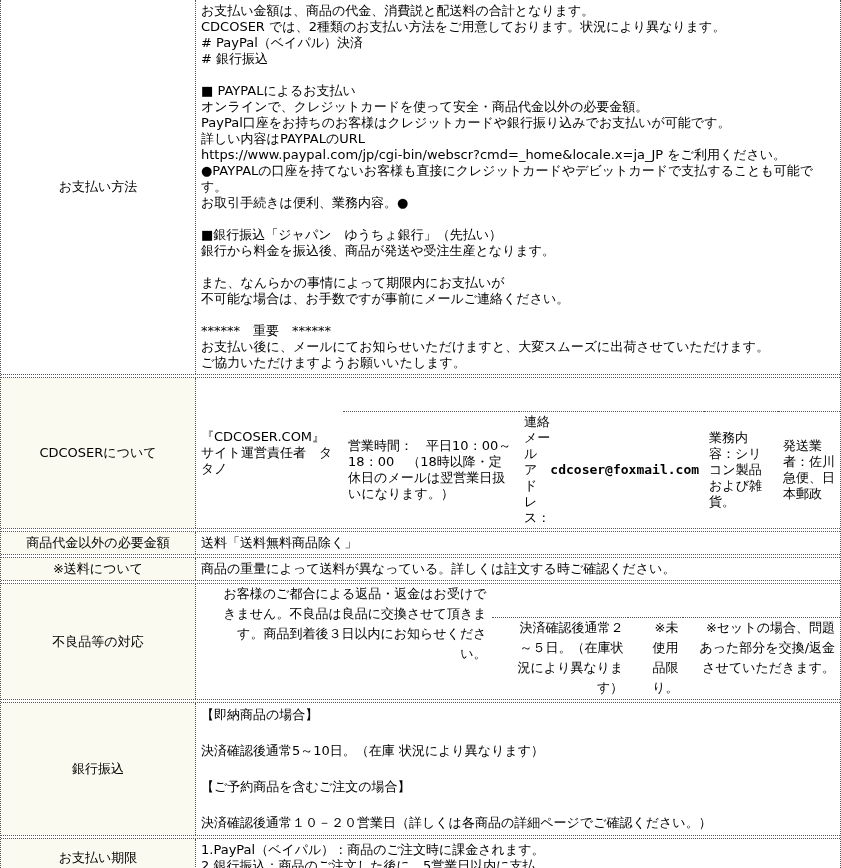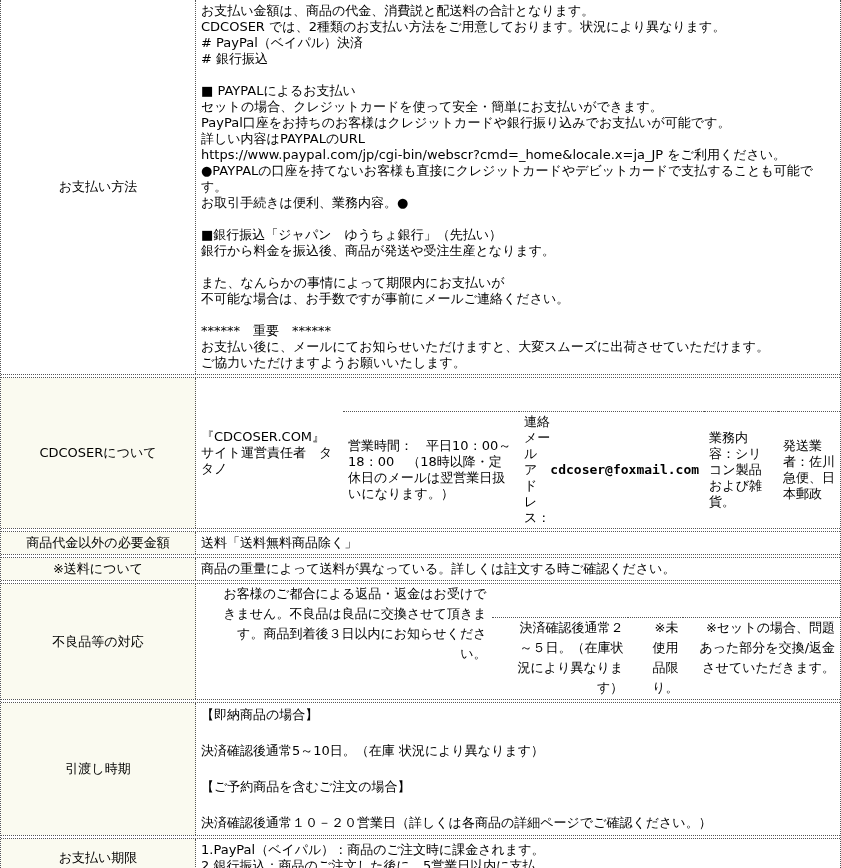--- a/index.html
+++ b/index.html
@@ -40,21 +40,21 @@
 
   <div class="sec">
     <div class="hcell white">お支払い方法</div>
     <div class="ccell block">
       <div class="line">お支払い金額は、商品の代金、消費説と配送料の合計となります。</div>
       <div class="line">CDCOSER では、2種類のお支払い方法をご用意しております。状況により異なります。</div>
       <div class="line"># PayPal（ベイパル）決済</div>
       <div class="line"># 銀行振込</div>
       <div class="line"></div>
       <div class="line">■ PAYPALによるお支払い</div>
-      <div class="line">セットの場合、クレジットカードを使って安全・簡単にお支払いができます。</div>
+      <div class="line">オンラインで、クレジットカードを使って安全・商品代金以外の必要金額。</div>
       <div class="line">PayPal口座をお持ちのお客様はクレジットカードや銀行振り込みでお支払いが可能です。</div>
       <div class="line">詳しい内容はPAYPALのURL</div>
       <div class="line">https://www.paypal.com/jp/cgi-bin/webscr?cmd=_home&amp;locale.x=ja_JP をご利用ください。</div>
       <div class="line">●PAYPALの口座を持てないお客様も直接にクレジットカードやデビットカードで支払することも可能です。</div>
       <div class="line">お取引手続きは便利、業務内容。●</div>
       <div class="line"></div>
       <div class="line">■銀行振込「ジャパン　ゆうちょ銀行」（先払い）</div>
       <div class="line">銀行から料金を振込後、商品が発送や受注生産となります。</div>
       <div class="line"></div>
       <div class="line">また、なんらかの事情によって期限内にお支払いが</div>
@@ -98,21 +98,21 @@
     <div class="hcell">不良品等の対応</div>
     <div class="ccell rows rows-tight">
       <div class="subrow">お客様のご都合による返品・返金はお受けできません。不良品は良品に交換させて頂きます。商品到着後３日以内にお知らせください。</div>
       <div class="subrow">決済確認後通常２～５日。（在庫状況により異なります）</div>
       <div class="subrow">※未使用品限り。</div>
       <div class="subrow">※セットの場合、問題あった部分を交換/返金させていただきます。</div>
     </div>
   </div>
 
   <div class="sec">
-    <div class="hcell">引渡し時期</div>
+    <div class="hcell">銀行振込</div>
     <div class="ccell block">
       <div class="line-tall">【即納商品の場合】</div>
       <div class="line-tall"></div>
       <div class="line-tall">決済確認後通常5～10日。（在庫 状況により異なります）</div>
       <div class="line-tall"></div>
       <div class="line-tall">【ご予約商品を含むご注文の場合】</div>
       <div class="line-tall"></div>
       <div class="line-tall">決済確認後通常１０－２０営業日（詳しくは各商品の詳細ページでご確認ください。）</div>
     </div>
   </div>

